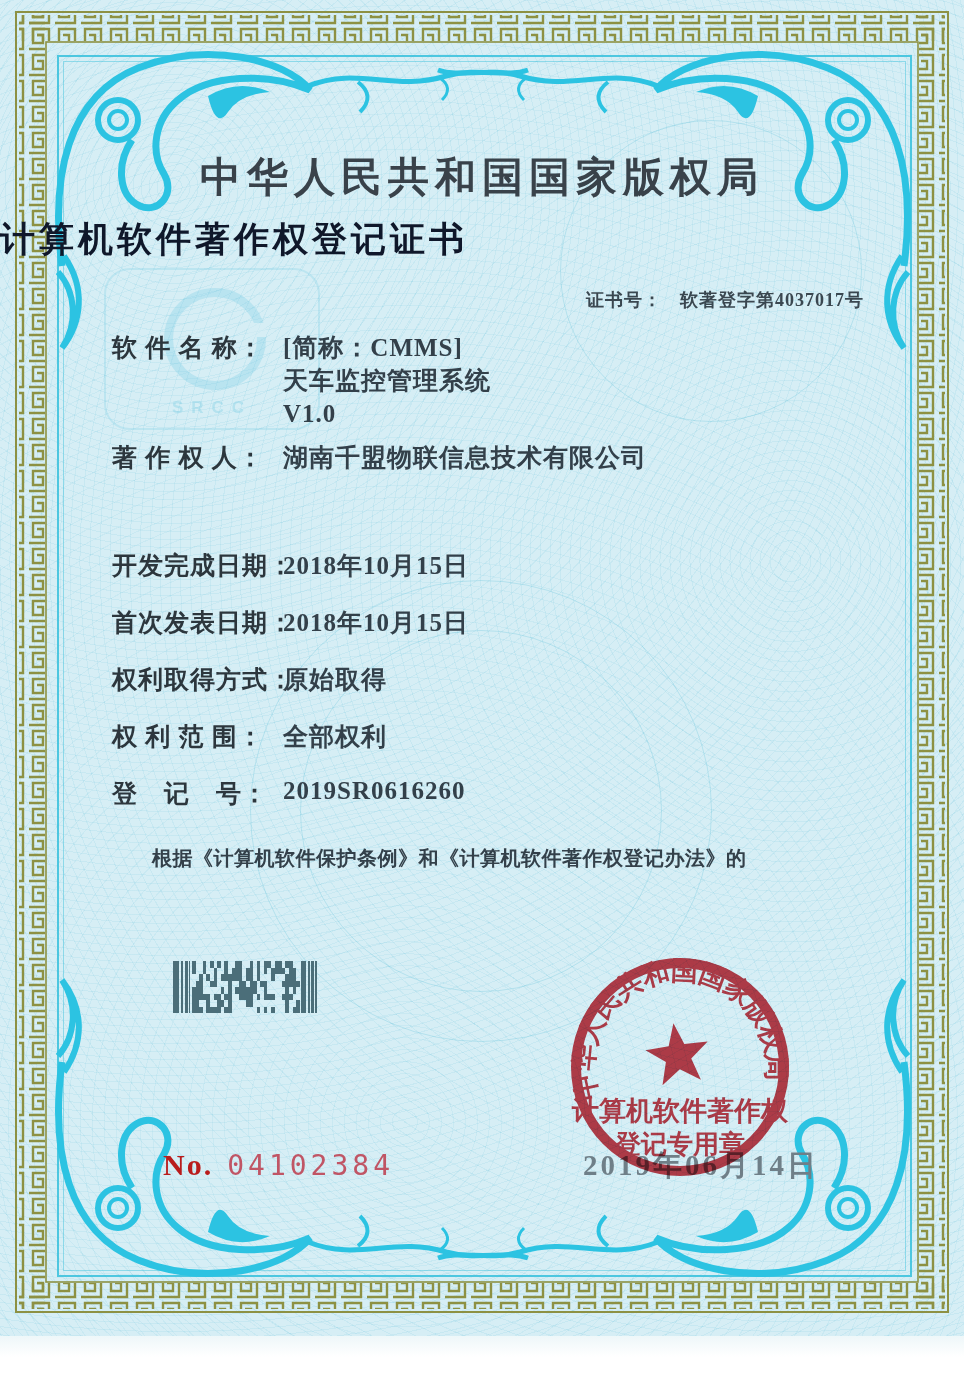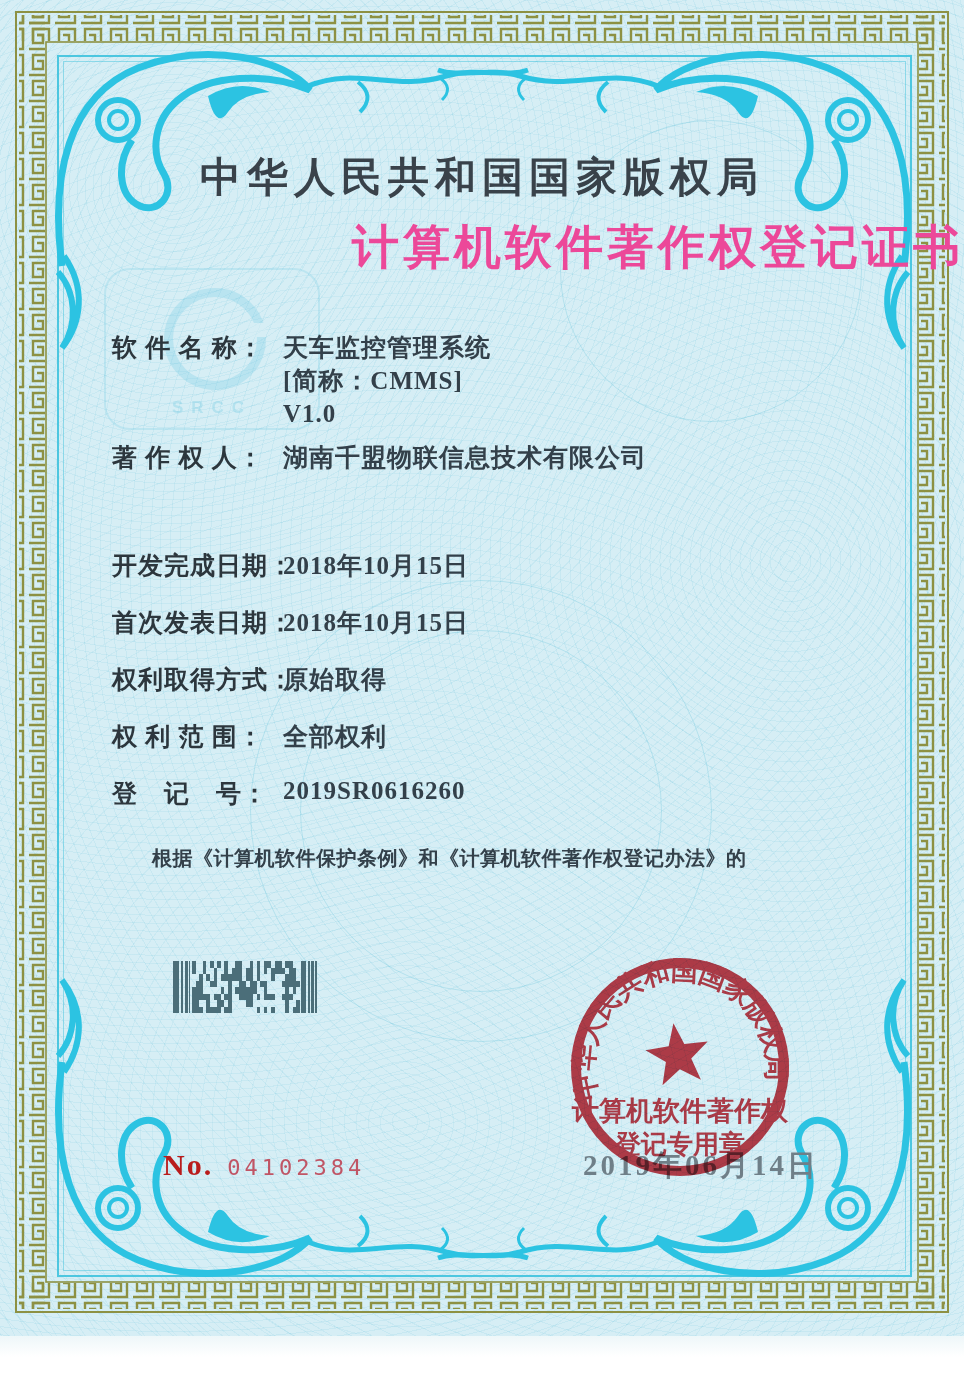--- a/index.html
+++ b/index.html
@@ -34,22 +34,22 @@
     position:absolute;left:57px;top:55px;width:851px;height:1218px;
     border:2px solid rgba(53,191,220,.85);
     outline:1px solid rgba(53,191,220,.45);outline-offset:-7px;
   }
   
   .authority{
     position:absolute;left:0;top:150px;width:964px;text-align:center;
     font-size:41px;font-weight:700;letter-spacing:6px;color:#39424a;
   }
   .cert-title{
-    position:absolute;left:0;top:216px;width:964px;text-align:right;
-    font-size:47px;font-weight:800;letter-spacing:4px;color:#ec4899;
+    position:absolute;left:0;top:216px;width:964px;text-align:left;
+    font-size:35px;font-weight:800;letter-spacing:4px;color:#0f172a;
   }
   .certno{
     position:absolute;right:100px;top:288px;
     font-size:18px;font-weight:700;color:#3a4750;letter-spacing:1px;
   }
   .certno .gap{display:inline-block;width:18px;}
   .field{position:absolute;left:112px;font-size:25px;letter-spacing:1px;white-space:nowrap;}
   .field .flabel{position:absolute;left:0;top:0;font-weight:700;color:#2c363d;}
   .field .fvalue{position:absolute;left:171px;top:0;font-weight:600;color:#33404a;}
   .field .fvalue .vline{line-height:33px;}
@@ -68,21 +68,21 @@
   .seal{position:absolute;left:530px;top:917px;width:300px;height:300px;mix-blend-mode:multiply;opacity:.93;z-index:4;}
   .seal-date{
     position:absolute;left:583px;top:1146px;z-index:3;
     font-size:29px;font-weight:700;color:var(--dategray);letter-spacing:3px;white-space:nowrap;
   }
   
   .serial{position:absolute;left:163px;top:1148px;white-space:nowrap;}
   .serial .no{font-size:30px;font-weight:600;color:#b91c1c;letter-spacing:2px;}
   .serial .num{
     font-family:"DejaVu Sans Mono","Liberation Mono",monospace;
-    font-size:22px;color:var(--serialred);letter-spacing:4px;margin-left:14px;font-weight:500;
+    font-size:28px;color:var(--serialred);letter-spacing:4px;margin-left:14px;font-weight:500;
   }
   
   .wm{
     position:absolute;left:104px;top:268px;width:212px;height:158px;
     border:2px solid rgba(110,200,225,.45);border-radius:26px;opacity:.55;z-index:0;
   }
   .wm .c-ring{
     position:absolute;left:58px;top:18px;width:84px;height:84px;border-radius:50%;
     border:9px solid rgba(110,200,225,.5);
   }
@@ -142,26 +142,29 @@
       </g>
     </defs>
     <use href="#fl" transform="translate(58,56)"></use>
     <use href="#fl" transform="translate(908,56) scale(-1,1)"></use>
     <use href="#fl" transform="translate(58,1272) scale(1,-1)"></use>
     <use href="#fl" transform="translate(908,1272) scale(-1,-1)"></use>
   </svg>
 
   <div class="authority">中华人民共和国国家版权局</div>
   <div class="cert-title">计算机软件著作权登记证书</div>
+  <div class="certno">
+    <span>证书号：</span><span class="gap"></span><span>软著登字第4037017号</span>
+  </div>
 
   <div class="field" style="top:331px;">
     <span class="flabel">软 件 名 称：</span>
     <span class="fvalue">
+      <div class="vline">[简称：CMMS]</div>
       <div class="vline">天车监控管理系统</div>
-      <div class="vline">[简称：CMMS]</div>
       <div class="vline">V1.0</div>
     </span>
   </div>
   <div class="field" style="top:441px;">
     <span class="flabel">著 作 权 人：</span>
     <span class="fvalue">湖南千盟物联信息技术有限公司</span>
   </div>
   <div class="field" style="top:549px;">
     <span class="flabel">开发完成日期：</span>
     <span class="fvalue">2018年10月15日</span>

